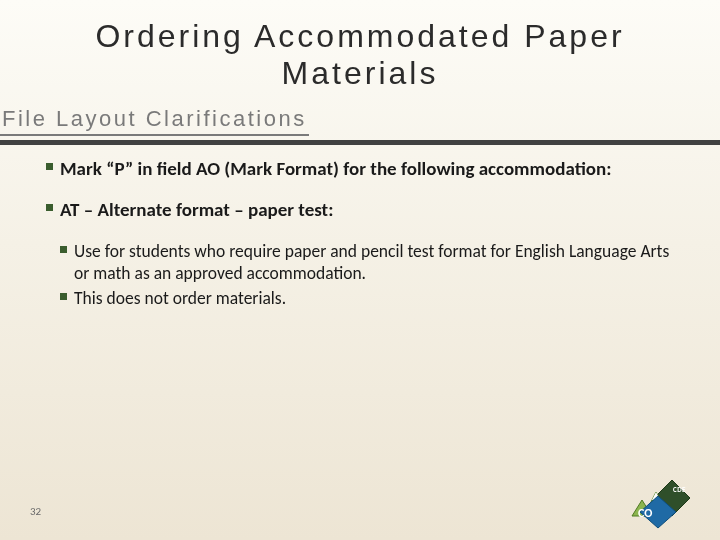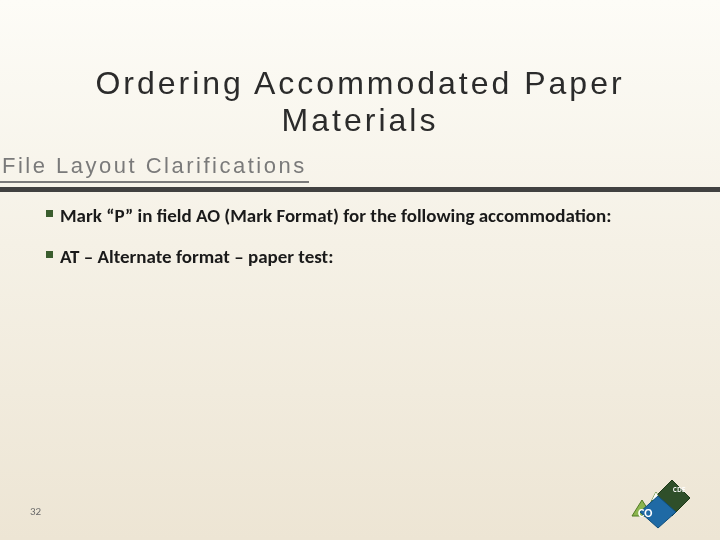--- a/index.html
+++ b/index.html
@@ -5,21 +5,20 @@
   * { box-sizing: border-box; margin: 0; padding: 0; }
   html, body { width: 720px; height: 540px; overflow: hidden; }
   body {
     font-family: Calibri, "Segoe UI", Arial, sans-serif;
     background: linear-gradient(180deg, #fdfcf7 0%, #f5f1e6 45%, #ede5d4 100%);
     position: relative;
   }
   .title-block {
     text-align: center;
     padding: 18px 20px 6px 20px;
-    margin-top: 47px;
   }
   .title {
     font-family: "Century Gothic", "Segoe UI", Arial, sans-serif;
     font-size: 32px;
     letter-spacing: 3px;
     color: #2b2b2b;
     line-height: 1.15;
     font-weight: 500;
   }
   .subtitle-wrap {
@@ -123,20 +122,24 @@
 </div>
 <div class="subtitle-wrap">
   <span class="subtitle">File Layout Clarifications</span>
 </div>
 <div class="divider"></div>
 
 <div class="content">
   <div class="lvl1">Mark “P” in field AO (Mark Format) for the following accommodation:</div>
 
   <div class="lvl1">AT – Alternate format – paper test:</div>
+  <div class="lvl2-group">
+    <div class="lvl2">Use for students who require paper and pencil test format for English Language Arts or math as an approved accommodation.</div>
+    <div class="lvl2">This does not order materials.</div>
+  </div>
 </div>
 
 <div class="page-num">32</div>
 
 <div class="logo">
   <svg viewBox="0 0 64 52">
 
     <polygon points="44,2 62,20 44,38 26,20" fill="#2f4f2a" stroke="#1e3a18" stroke-width="1"></polygon>
 
     <polygon points="16,38 28,14 40,38" fill="#79a13d" stroke="#4f7a22" stroke-width="1"></polygon>

